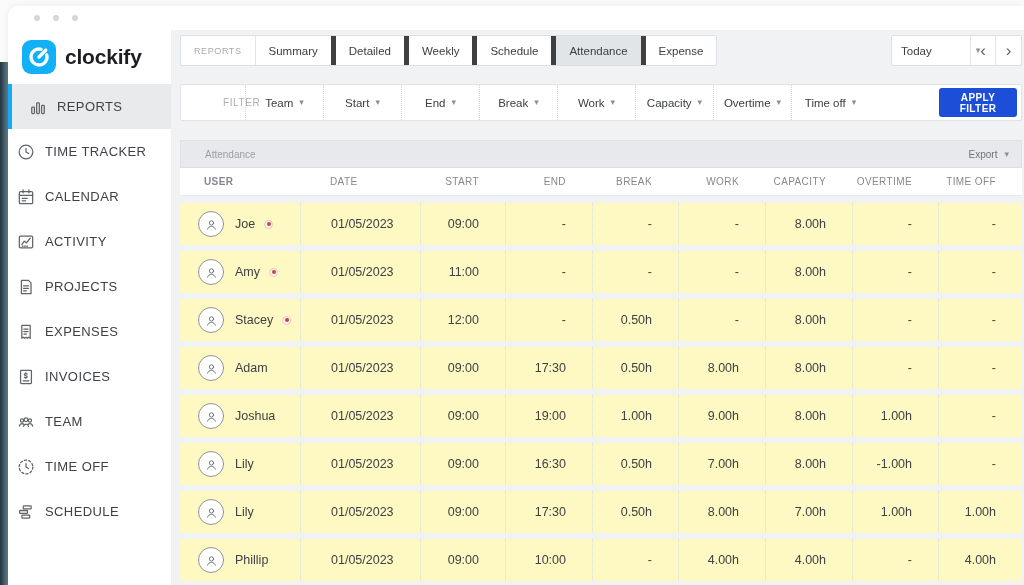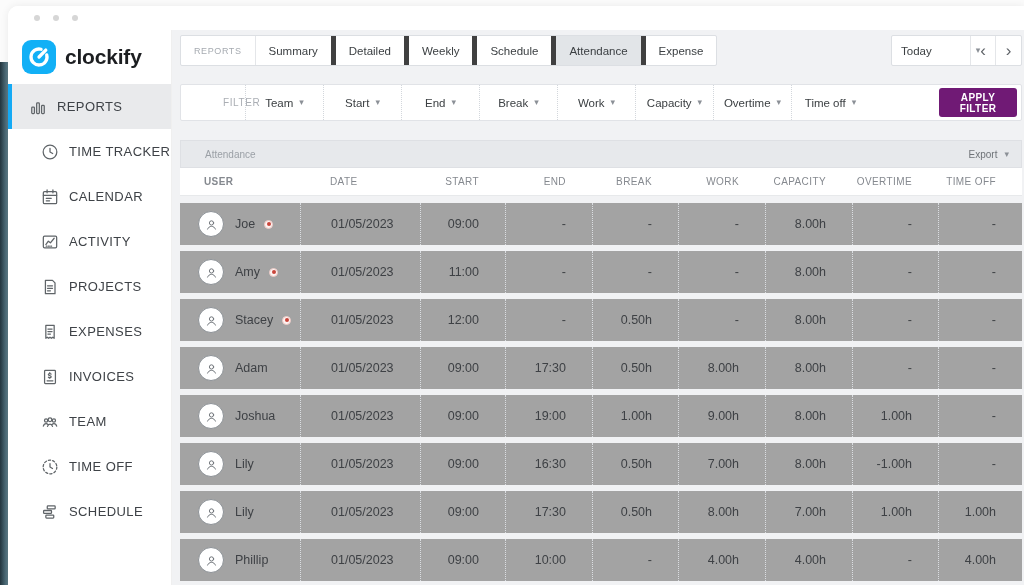--- a/index.html
+++ b/index.html
@@ -13,21 +13,21 @@
   
   .topbar{height:24px;display:flex;align-items:center;padding-left:26px;gap:13px;
         border-top-left-radius:10px;background:#fff;}
   .dot{width:6px;height:6px;border-radius:50%;background:#d6d6d6;}
   .app{display:flex;height:555px;}
   
   .sidebar{width:164px;background:#fff;flex-shrink:0;border-right:1px solid #efefef;}
   .logo{height:54px;display:flex;align-items:center;padding-left:14px;gap:9px;}
   .logo-icon{width:34px;height:34px;border-radius:9px;background:#12b0f6;flex-shrink:0;}
   .logo-text{font-size:21px;font-weight:700;color:#1c1e21;letter-spacing:-.2px;}
-  .side-item{height:45px;display:flex;align-items:center;padding-left:28px;gap:9px;
+  .side-item{height:45px;display:flex;align-items:center;padding-left:4px;gap:9px;
         font-size:13px;color:#3e4247;letter-spacing:.4px;border-left:4px solid transparent;cursor:pointer;}
   .side-item .nav-ic{width:20px;height:20px;flex-shrink:0;display:flex;align-items:center;justify-content:center;}
   .side-item.active{background:#e9eaec;border-left-color:#14aaf5;padding-left:16px;}
   .side-item svg{stroke:#5f6468;fill:none;stroke-width:1.5;stroke-linecap:round;stroke-linejoin:round;}
   
   .main{flex:1;background:#f1f2f4;padding:5px 2px 0 8px;overflow:hidden;}
   .toolbar{display:flex;height:31px;}
   .tab-group{display:flex;background:#fff;border:1px solid #dcdfe3;border-radius:2px;}
   .tab-reports-label{padding:0 13px;display:flex;align-items:center;font-size:9px;color:#a6abb1;
         letter-spacing:.6px;border-right:1px solid #e4e6e9;}
@@ -45,35 +45,35 @@
   .caret::after{content:"▾";}
   .chev-left::after{content:"‹";font-size:17px;}
   .chev-right::after{content:"›";font-size:17px;}
   
   .filter-card{margin-top:18px;height:37px;background:#fff;border:1px solid #e1e3e7;border-radius:2px;
         display:flex;align-items:stretch;position:relative;}
   .filter-label{width:64px;display:flex;align-items:center;padding-left:42px;font-size:10px;
         color:#aaaeb4;letter-spacing:.6px;}
   .filter-item{width:78px;display:flex;align-items:center;justify-content:center;gap:6px;
         font-size:11.5px;color:#3c4043;border-left:1px dotted #d3d7dc;cursor:pointer;}
-  .apply-btn{position:absolute;right:4px;top:3px;bottom:3px;width:78px;background:#701a75;color:#fff;
+  .apply-btn{position:absolute;right:4px;top:3px;bottom:3px;width:78px;background:#1d4ed8;color:#fff;
         font-size:10px;font-weight:bold;letter-spacing:.4px;border:none;border-radius:3px;
         display:flex;align-items:center;justify-content:center;cursor:pointer;
         font-family:"Liberation Sans","DejaVu Sans",sans-serif;}
   
   .report-card{margin-top:19px;}
   .report-head{height:28px;background:#e7e9ec;border:1px solid #dee0e4;display:flex;align-items:center;
         justify-content:space-between;padding:0 12px 0 24px;}
   .report-title{font-size:10px;color:#9ba0a6;}
   .export{display:flex;align-items:center;gap:7px;font-size:10px;color:#6f7378;cursor:pointer;}
   .grid{display:grid;grid-template-columns:120px 120px 85px 87px 86px 87px 87px 86px 84px;align-items:center;}
   .col-head{height:28px;background:#fff;border-bottom:1px solid #e7e9eb;font-size:10px;color:#85898f;
         letter-spacing:.4px;}
   .rows{display:flex;flex-direction:column;gap:6px;margin-top:7px;}
-  .row{height:42px;background:#a3a3a3;font-size:12.5px;color:#3e4145;}
+  .row{height:42px;background:#fef9c3;font-size:12.5px;color:#3e4145;}
   .row > div{height:100%;display:flex;align-items:center;}
   .row > div + div{border-left:1px dotted #dbdee2;}
   .a-user{padding-left:18px;}
   .col-head .a-user{padding-left:24px;font-weight:bold;}
   .a-date{padding-left:30px;}
   .a-num{justify-content:flex-end;padding-right:26px;}
   .col-head .a-num{text-align:right;padding-right:26px;}
   .col-head .a-date{padding-left:30px;}
   .avatar{width:26px;height:26px;border-radius:50%;border:1.5px solid #8d9297;display:flex;
         align-items:center;justify-content:center;margin-right:11px;flex-shrink:0;background:#fff;}

